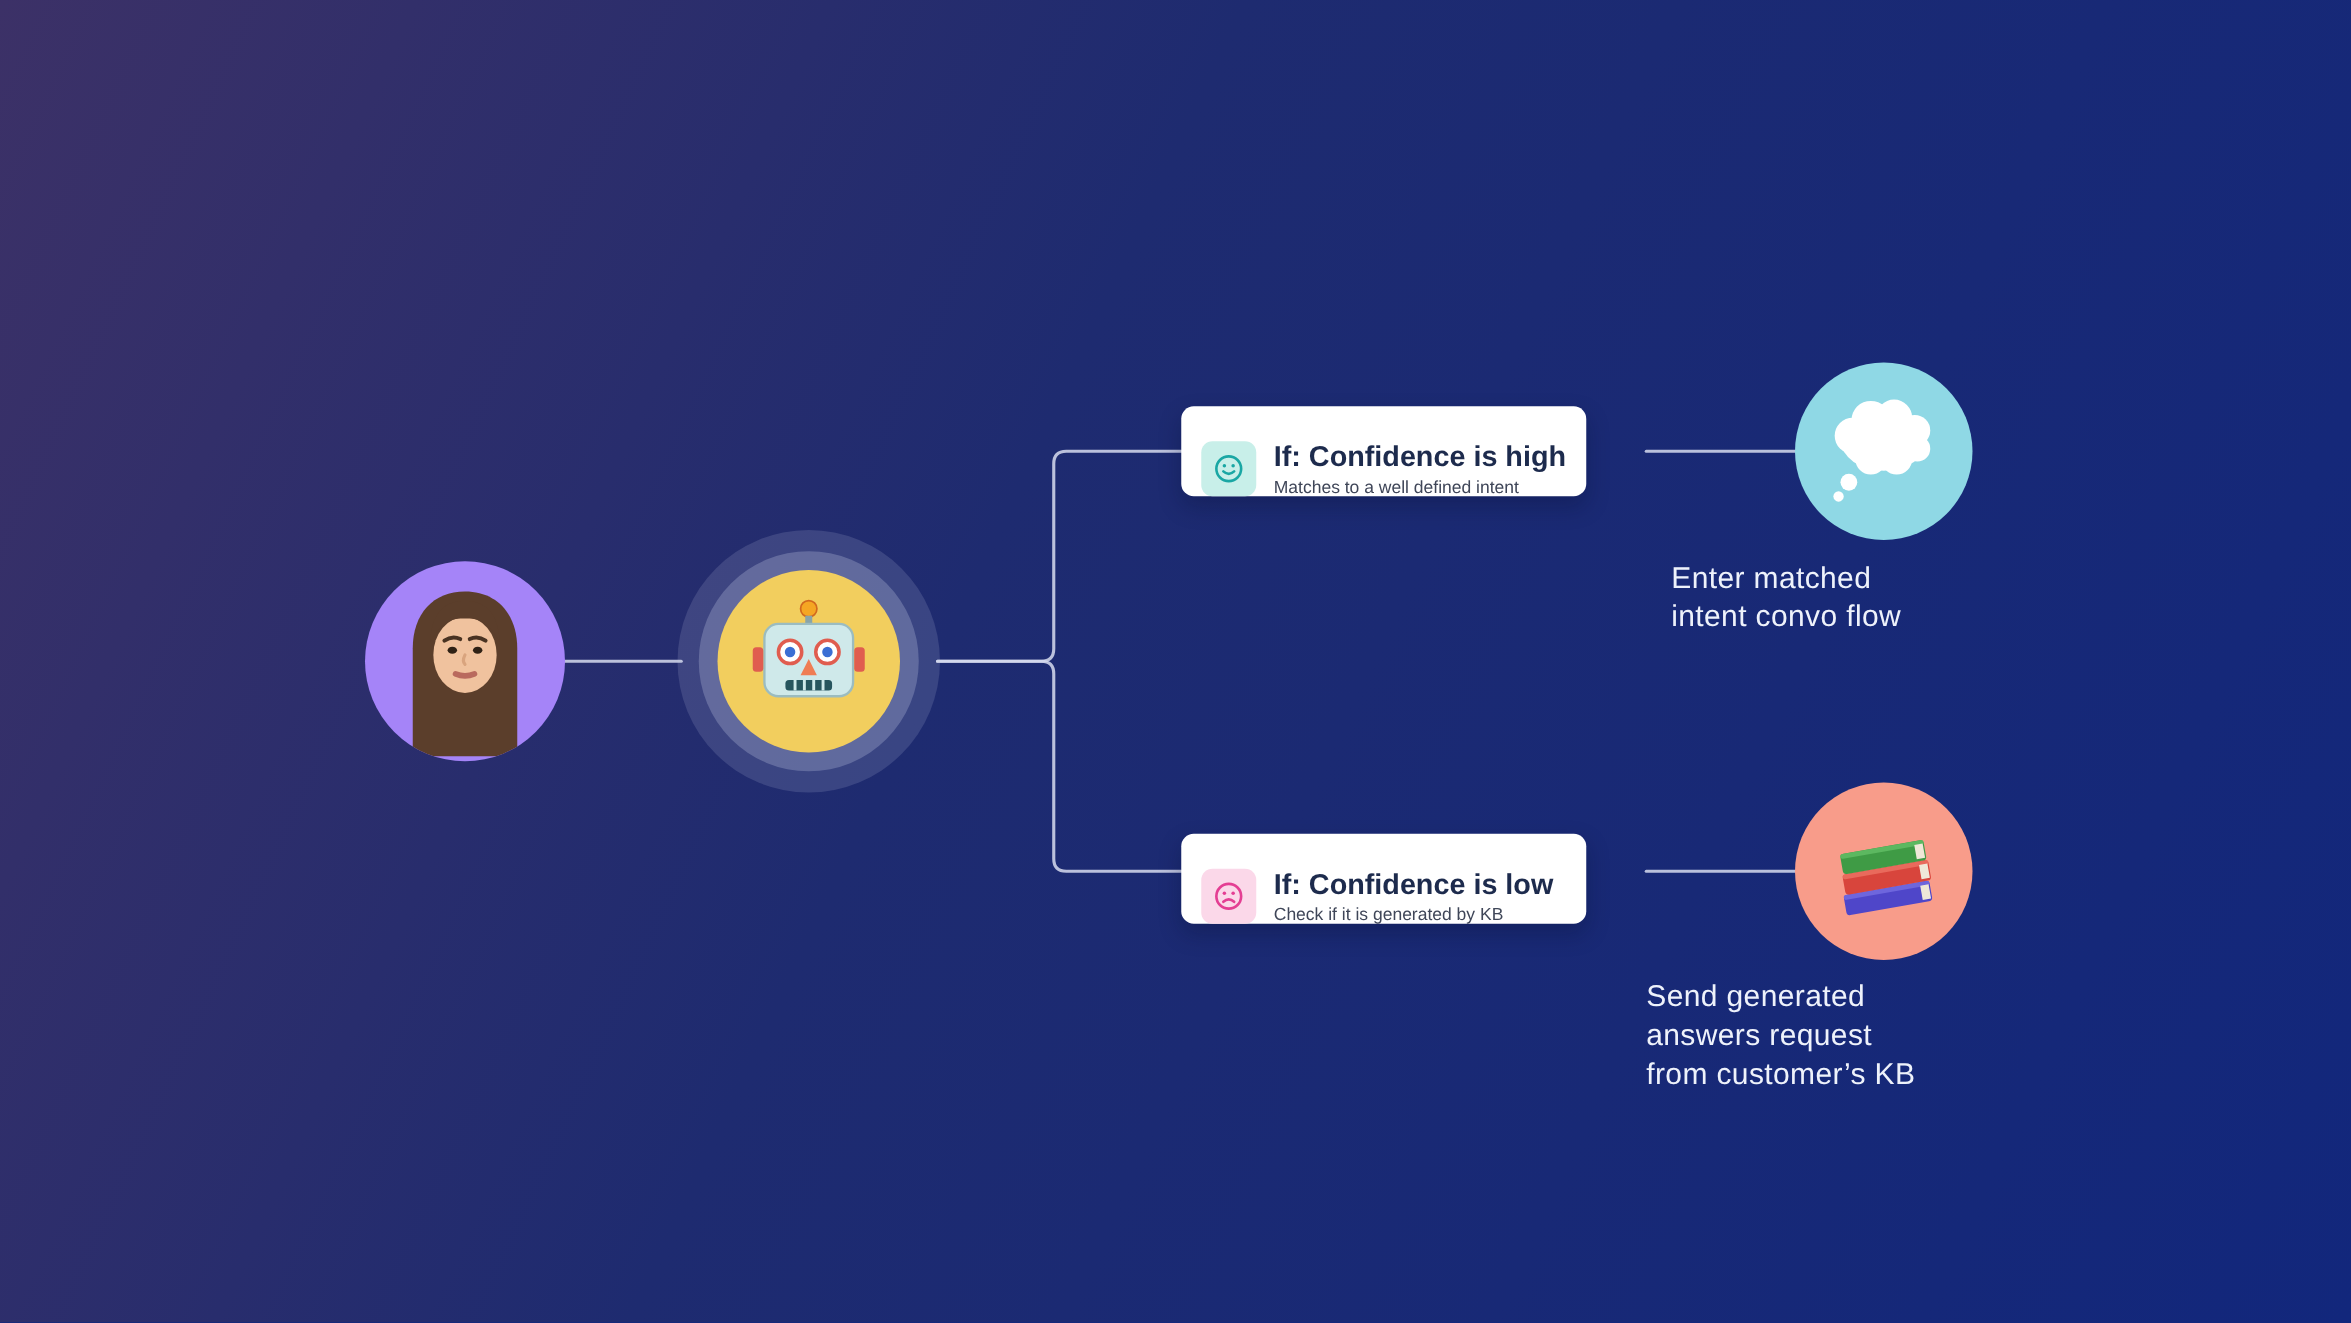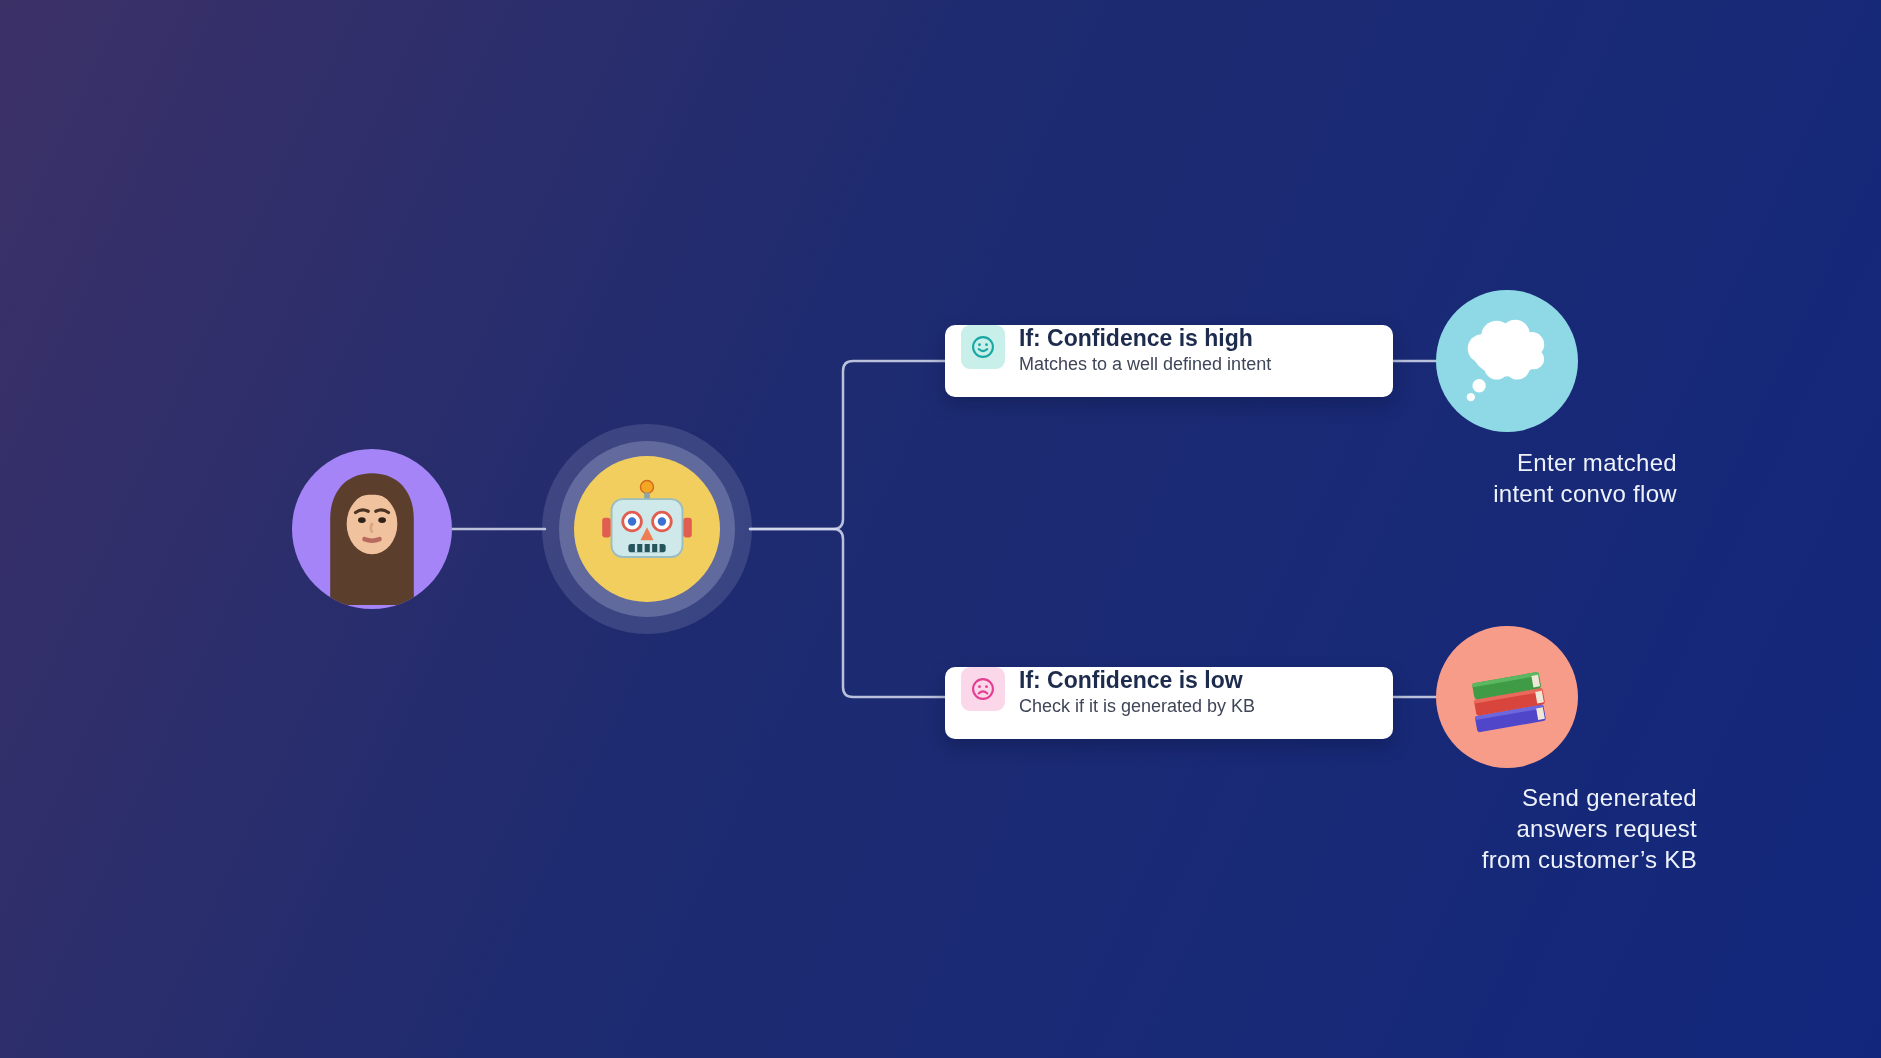--- a/index.html
+++ b/index.html
@@ -10,35 +10,35 @@
   .connectors{position:absolute;left:0;top:0;width:1881px;height:1058px}
   .connectors path{stroke:var(--connector,#d7dcef);stroke-width:2.5;fill:none;stroke-linecap:round;opacity:.85}
   .circle-node{position:absolute;border-radius:50%;display:flex;align-items:center;justify-content:center;overflow:hidden}
   .avatar-node{left:292px;top:449px;width:160px;height:160px;background:var(--avatar-bg,#a584f8)}
   .halo{position:absolute;border-radius:50%}
   .halo-outer{left:542px;top:424px;width:210px;height:210px;background:var(--halo-outer,rgba(196,205,230,.16))}
   .halo-inner{left:559px;top:441px;width:176px;height:176px;background:var(--halo,rgba(196,205,230,.28))}
   .robot-node{left:574px;top:456px;width:146px;height:146px;background:var(--robot-bg,#f2ce5e)}
   .convo-node{left:1436px;top:290px;width:142px;height:142px;background:var(--convo-bg,#8fd8e5)}
   .kb-node{left:1436px;top:626px;width:142px;height:142px;background:var(--kb-bg,#f89c8a)}
-  .node-label{position:absolute;color:var(--label,#eef2fb);font-size:24px;line-height:1.3;text-align:right;
+  .node-label{position:absolute;color:var(--label,#eef2fb);font-size:24px;line-height:1.3;text-align:left;
     white-space:pre-line;letter-spacing:.3px}
   .customer-label{left:222px;top:655px;width:300px}
   .intent-label{left:537px;top:650px;width:220px}
   .convo-label{left:1337px;top:447px;width:340px}
   .kb-label{left:1317px;top:782px;width:380px}
-  .cond-card{position:absolute;width:448px;height:72px;background:var(--card-bg,#fff);border-radius:10px;
-    display:flex;align-items:flex-start;gap:14px;padding:0 16px;box-shadow:0 8px 18px rgba(8,14,45,.28)}
+  .cond-card{position:absolute;width:324px;height:72px;background:var(--card-bg,#fff);border-radius:10px;
+    display:flex;align-items:flex-end;gap:14px;padding:0 16px;box-shadow:0 8px 18px rgba(8,14,45,.28)}
   .card-high{left:945px;top:325px}
   .card-low{left:945px;top:667px}
   .card-icon{width:44px;height:44px;border-radius:9px;display:flex;align-items:center;justify-content:center;flex:0 0 auto}
   .card-icon.high{background:var(--high-icon-bg,#c8efe9)}
   .card-icon.low{background:var(--low-icon-bg,#fbd8e9)}
   .card-title{font-size:23px;font-weight:700;color:var(--card-title,#1d2b4d);line-height:1.15}
-  .card-subtitle{font-size:18px;color:var(--card-subtitle,#3f4658);margin-top:3px}
+  .card-subtitle{font-size:14px;color:var(--card-subtitle,#3f4658);margin-top:3px}
   .s-high{stroke:var(--high-icon-fg,#1aa7a4);fill:none;stroke-width:1.8;stroke-linecap:round}
   .f-high{fill:var(--high-icon-fg,#1aa7a4)}
   .s-low{stroke:var(--low-icon-fg,#e43e93);fill:none;stroke-width:1.8;stroke-linecap:round}
   .f-low{fill:var(--low-icon-fg,#e43e93)}
 </style>
 </head>
 <body>
 
 <div class="canvas">
 

